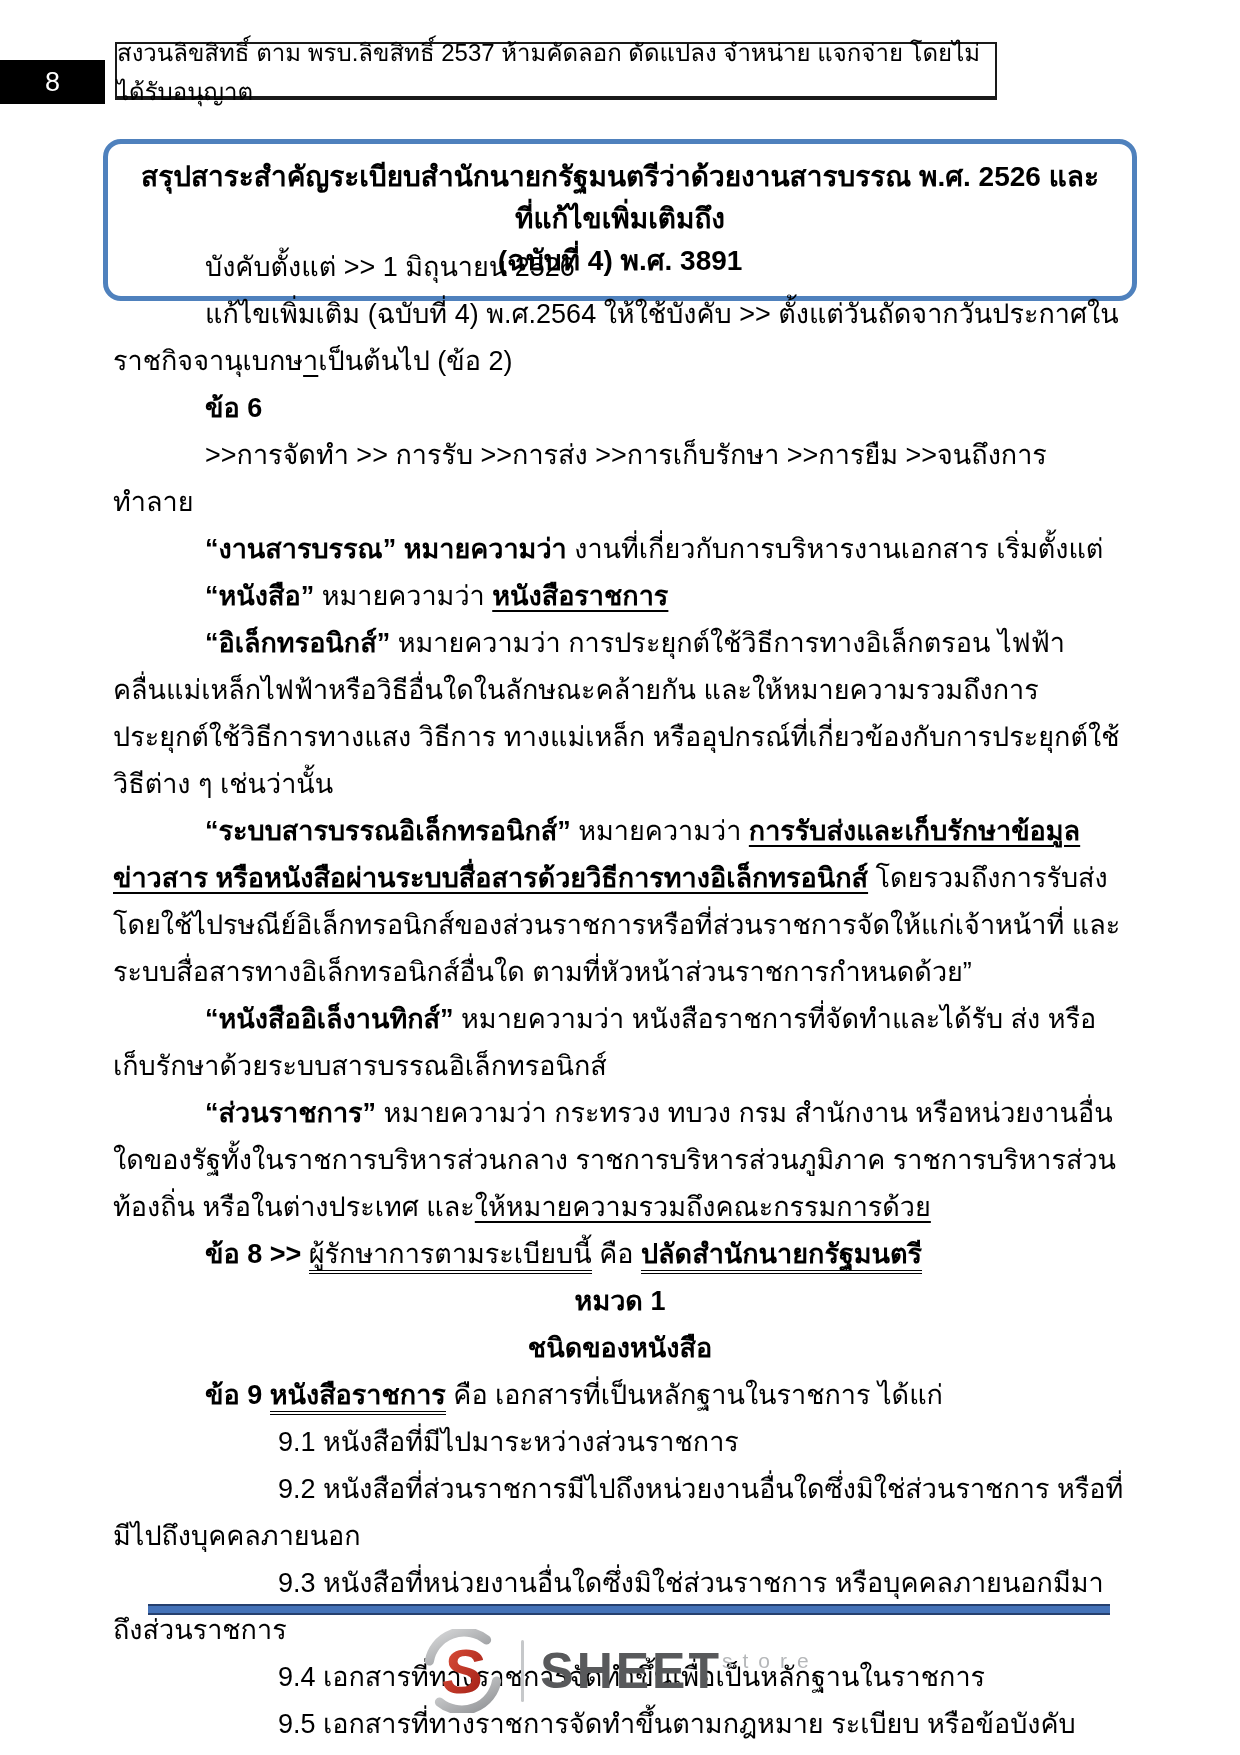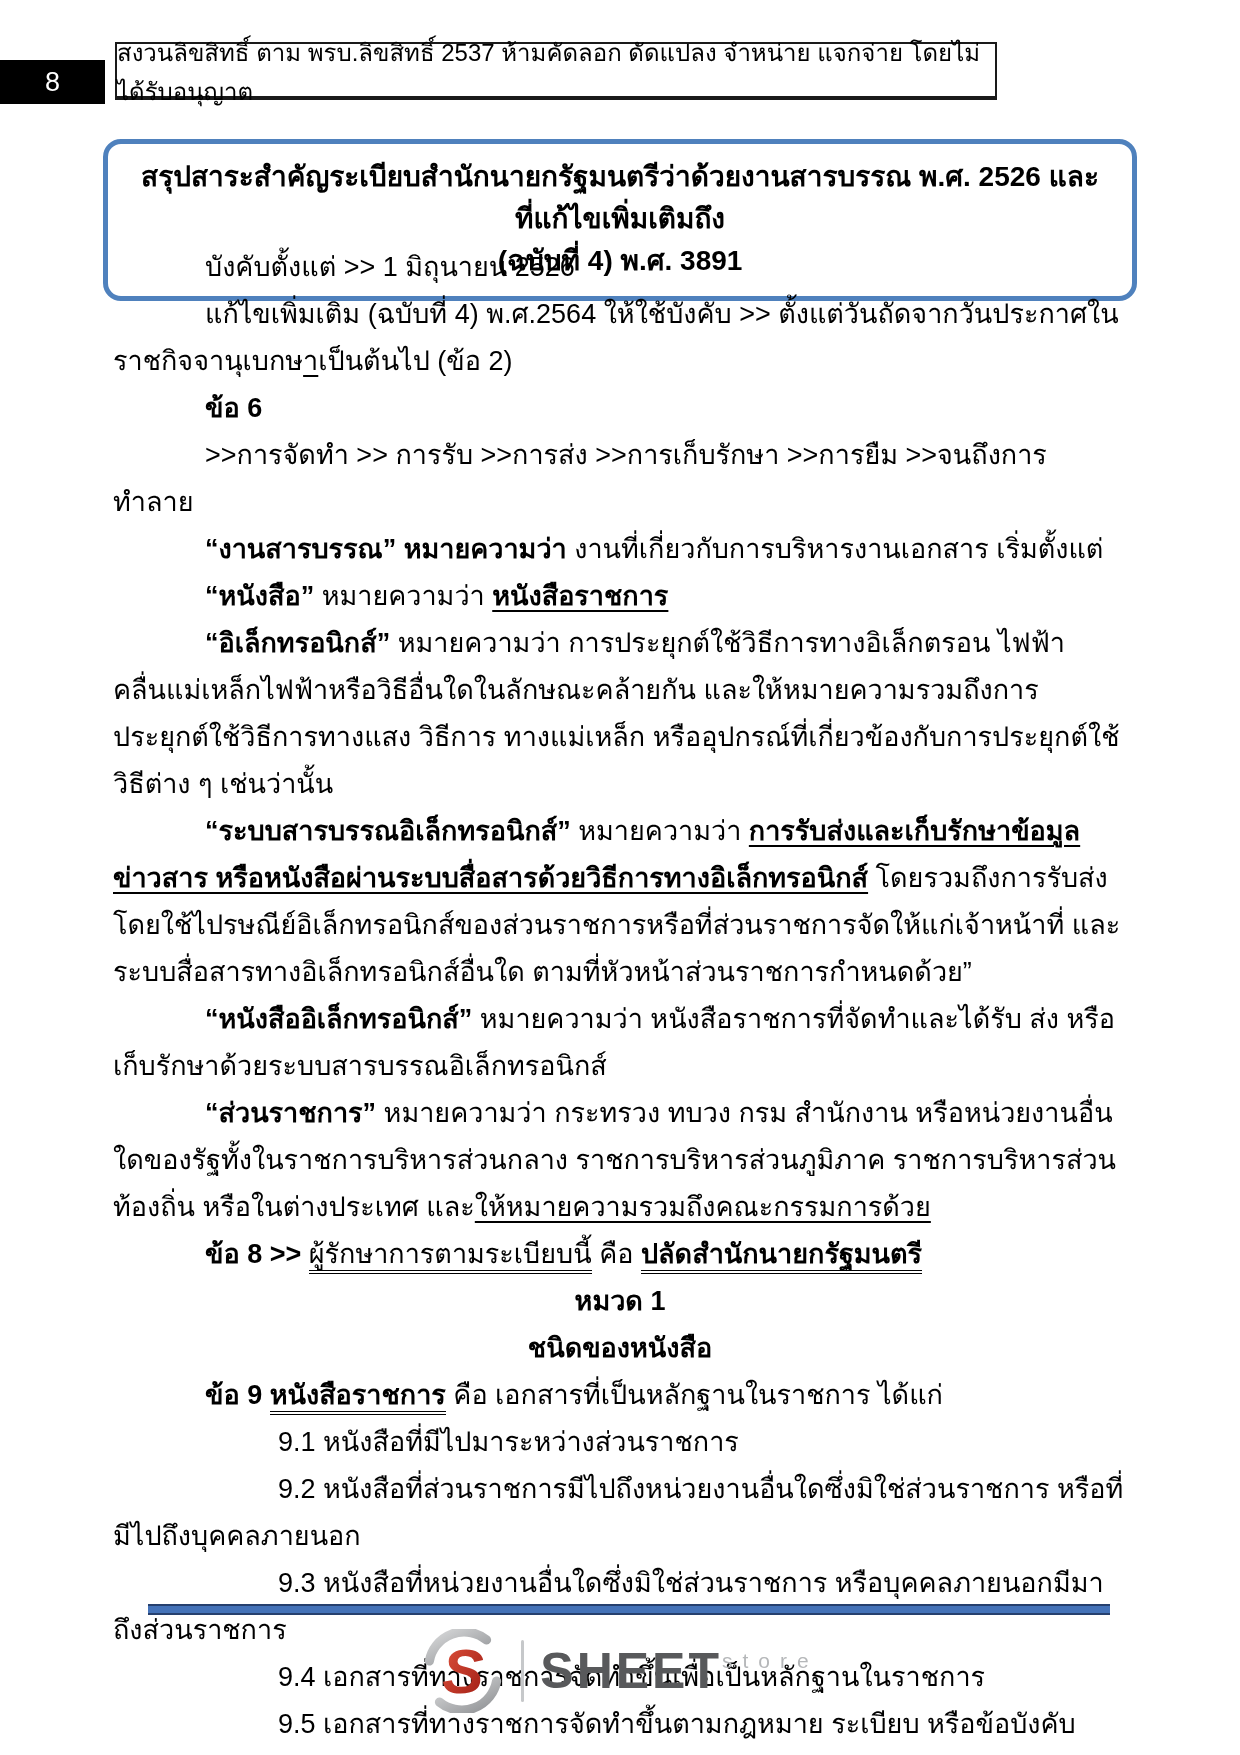--- a/index.html
+++ b/index.html
@@ -60,21 +60,21 @@
 
   <main class="body" id="body-paragraphs">
       <p class="para indent"><span>บังคับตั้งแต่ &gt;&gt; 1 มิถุนายน 2526</span></p>
       <p class="para indent"><span>แก้ไขเพิ่มเติม (ฉบับที่ 4) พ.ศ.2564 ให้ใช้บังคับ &gt;&gt; ตั้งแต่วันถัดจากวันประกาศในราชกิจจานุเบกษ</span><span class="u">า</span><span>เป็นต้นไป (ข้อ 2)</span></p>
       <p class="para indent"><span class="b">ข้อ 6</span></p>
       <p class="para indent"><span>&gt;&gt;การจัดทำ &gt;&gt; การรับ &gt;&gt;การส่ง &gt;&gt;การเก็บรักษา &gt;&gt;การยืม &gt;&gt;จนถึงการทำลาย</span></p>
       <p class="para indent"><span class="b">“งานสารบรรณ” หมายความว่า</span><span> งานที่เกี่ยวกับการบริหารงานเอกสาร เริ่มตั้งแต่</span></p>
       <p class="para indent"><span class="b">“หนังสือ”</span><span> หมายความว่า </span><span class="b u">หนังสือราชการ</span></p>
       <p class="para indent"><span class="b">“อิเล็กทรอนิกส์”</span><span> หมายความว่า การประยุกต์ใช้วิธีการทางอิเล็กตรอน ไฟฟ้า คลื่นแม่เหล็กไฟฟ้าหรือวิธีอื่นใดในลักษณะคล้ายกัน และให้หมายความรวมถึงการประยุกต์ใช้วิธีการทางแสง วิธีการ ทางแม่เหล็ก หรืออุปกรณ์ที่เกี่ยวข้องกับการประยุกต์ใช้วิธีต่าง ๆ เช่นว่านั้น</span></p>
       <p class="para indent"><span class="b">“ระบบสารบรรณอิเล็กทรอนิกส์”</span><span> หมายความว่า </span><span class="b u">การรับส่งและเก็บรักษาข้อมูลข่าวสาร หรือหนังสือผ่านระบบสื่อสารด้วยวิธีการทางอิเล็กทรอนิกส์</span><span> โดยรวมถึงการรับส่งโดยใช้ไปรษณีย์อิเล็กทรอนิกส์ของส่วนราชการหรือที่ส่วนราชการจัดให้แก่เจ้าหน้าที่ และระบบสื่อสารทางอิเล็กทรอนิกส์อื่นใด ตามที่หัวหน้าส่วนราชการกำหนดด้วย”</span></p>
-      <p class="para indent"><span class="b">“หนังสืออิเล็กทรอนิกส์”</span><span> หมายความว่า หนังสือราชการที่จัดทำและได้รับ ส่ง หรือ เก็บรักษาด้วยระบบสารบรรณอิเล็กทรอนิกส์</span></p>
+      <p class="para indent"><span class="b">“หนังสืออิเล็งานทิกส์”</span><span> หมายความว่า หนังสือราชการที่จัดทำและได้รับ ส่ง หรือ เก็บรักษาด้วยระบบสารบรรณอิเล็กทรอนิกส์</span></p>
       <p class="para indent"><span class="b">“ส่วนราชการ”</span><span> หมายความว่า กระทรวง ทบวง กรม สำนักงาน หรือหน่วยงานอื่น ใดของรัฐทั้งในราชการบริหารส่วนกลาง ราชการบริหารส่วนภูมิภาค ราชการบริหารส่วนท้องถิ่น หรือในต่างประเทศ และ</span><span class="i u">ให้หมายความรวมถึงคณะกรรมการด้วย</span></p>
       <p class="para indent"><span class="b">ข้อ 8 &gt;&gt; </span><span class="u2">ผู้รักษาการตามระเบียบนี้</span><span> คือ </span><span class="b u2">ปลัดสำนักนายกรัฐมนตรี</span></p>
       <p class="para center"><span class="b">หมวด 1</span></p>
       <p class="para center"><span class="b">ชนิดของหนังสือ</span></p>
       <p class="para indent"><span class="b">ข้อ 9 </span><span class="b u2">หนังสือราชการ</span><span> คือ เอกสารที่เป็นหลักฐานในราชการ ได้แก่</span></p>
       <p class="para indent2"><span>9.1 หนังสือที่มีไปมาระหว่างส่วนราชการ</span></p>
       <p class="para indent2"><span>9.2 หนังสือที่ส่วนราชการมีไปถึงหน่วยงานอื่นใดซึ่งมิใช่ส่วนราชการ หรือที่มีไปถึงบุคคลภายนอก</span></p>
       <p class="para indent2"><span>9.3 หนังสือที่หน่วยงานอื่นใดซึ่งมิใช่ส่วนราชการ หรือบุคคลภายนอกมีมาถึงส่วนราชการ</span></p>
       <p class="para indent2"><span>9.4 เอกสารที่ทางราชการจัดทำขึ้นเพื่อเป็นหลักฐานในราชการ</span></p>
       <p class="para indent2"><span>9.5 เอกสารที่ทางราชการจัดทำขึ้นตามกฎหมาย ระเบียบ หรือข้อบังคับ</span></p>

